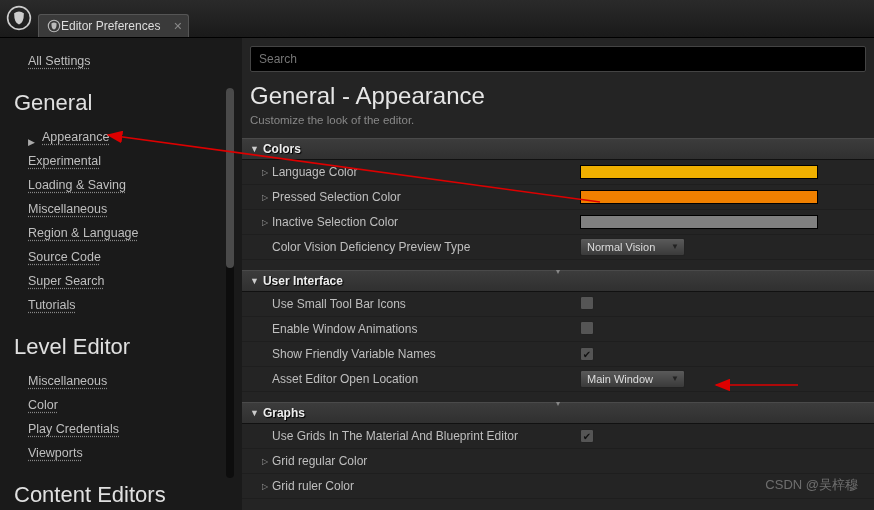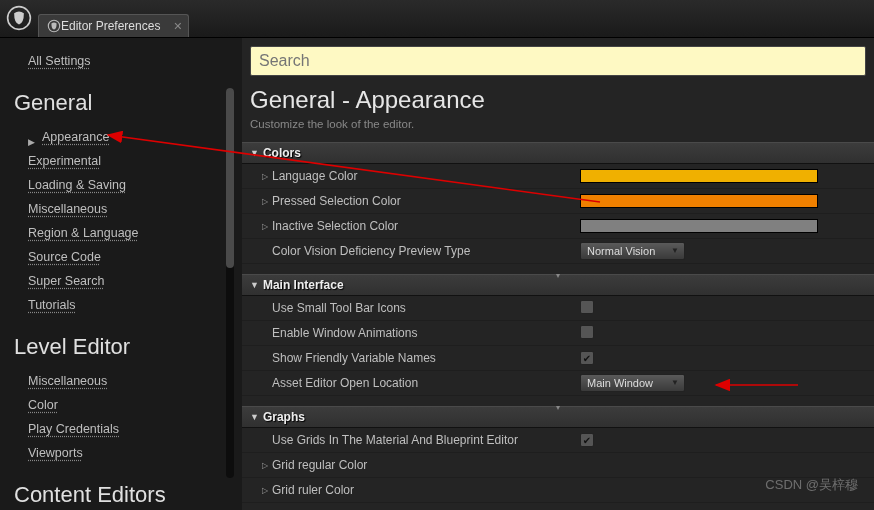--- a/index.html
+++ b/index.html
@@ -18,21 +18,21 @@
 
 .sidebar a { color:#bfbfbf; font-size:12.5px; text-decoration:underline dotted #888; text-underline-offset:3px; display:block; margin-bottom:10px; cursor:pointer; }
 .sidebar a.all { margin-bottom:22px; margin-left:14px;}
 .sidebar h2 { font-size:22px; font-weight:400; color:#e0e0e0; margin-bottom:14px; }
 .cat-items { padding-left:14px; margin-bottom:22px;}
 .cat-item { display:flex; align-items:center; gap:4px; }
 .expander-tri { font-size:9px; color:#aaa; width:10px; }
 
 .content { flex:1; background:#242424; padding:8px 0 0 0; overflow:hidden; position:relative;}
 .search-wrap { padding:0 8px 10px 8px;}
-.search { width:100%; background:#fef9c3; border:1px solid #444; color:#888; padding:5px 8px; font-size:16px; border-radius:2px;}
+.search { width:100%; background:#000000; border:1px solid #444; color:#888; padding:5px 8px; font-size:12px; border-radius:2px;}
 .content h1 { font-size:24px; font-weight:400; color:#e6e6e6; padding:0 8px 4px 8px;}
 .subtitle { font-size:11.5px; color:#888; padding:0 8px 12px 8px;}
 
 .section-hdr { background:linear-gradient(#3c3c3c,#303030); border-top:1px solid #4a4a4a; border-bottom:1px solid #111; padding:3px 8px; display:flex; align-items:center; gap:4px;}
 .section-hdr .tri { font-size:9px; color:#ccc;}
 .section-hdr .lbl { font-size:12px; font-weight:700; color:#eee; text-shadow:1px 1px 1px #000;}
 .row { display:flex; align-items:center; height:25px; border-bottom:1px solid #1e1e1e; padding-left:20px; font-size:12px;}
 .row .tri { font-size:8px; color:#999; width:10px;}
 .row .lbl { flex:0 0 308px; color:#bfbfbf; }
 .row .val { flex:1; }
@@ -133,21 +133,21 @@
       </div>
     <div class="row">
         <span class="tri"></span>
         <span class="lbl">Color Vision Deficiency Preview Type</span>
         <span class="val"><span class="dropdown">Normal Vision</span></span>
       </div>
     <div class="chevron-row"><span>▾</span></div>
 
     <div class="section-hdr">
       <span class="tri">▼</span>
-      <span class="lbl">Main Interface</span>
+      <span class="lbl">User Interface</span>
     </div>
     <div class="row">
         <span class="tri"></span>
         <span class="lbl">Use Small Tool Bar Icons</span>
         <span class="val"><span class="checkbox"></span></span>
       </div>
     <div class="row">
         <span class="tri"></span>
         <span class="lbl">Enable Window Animations</span>
         <span class="val"><span class="checkbox"></span></span>

